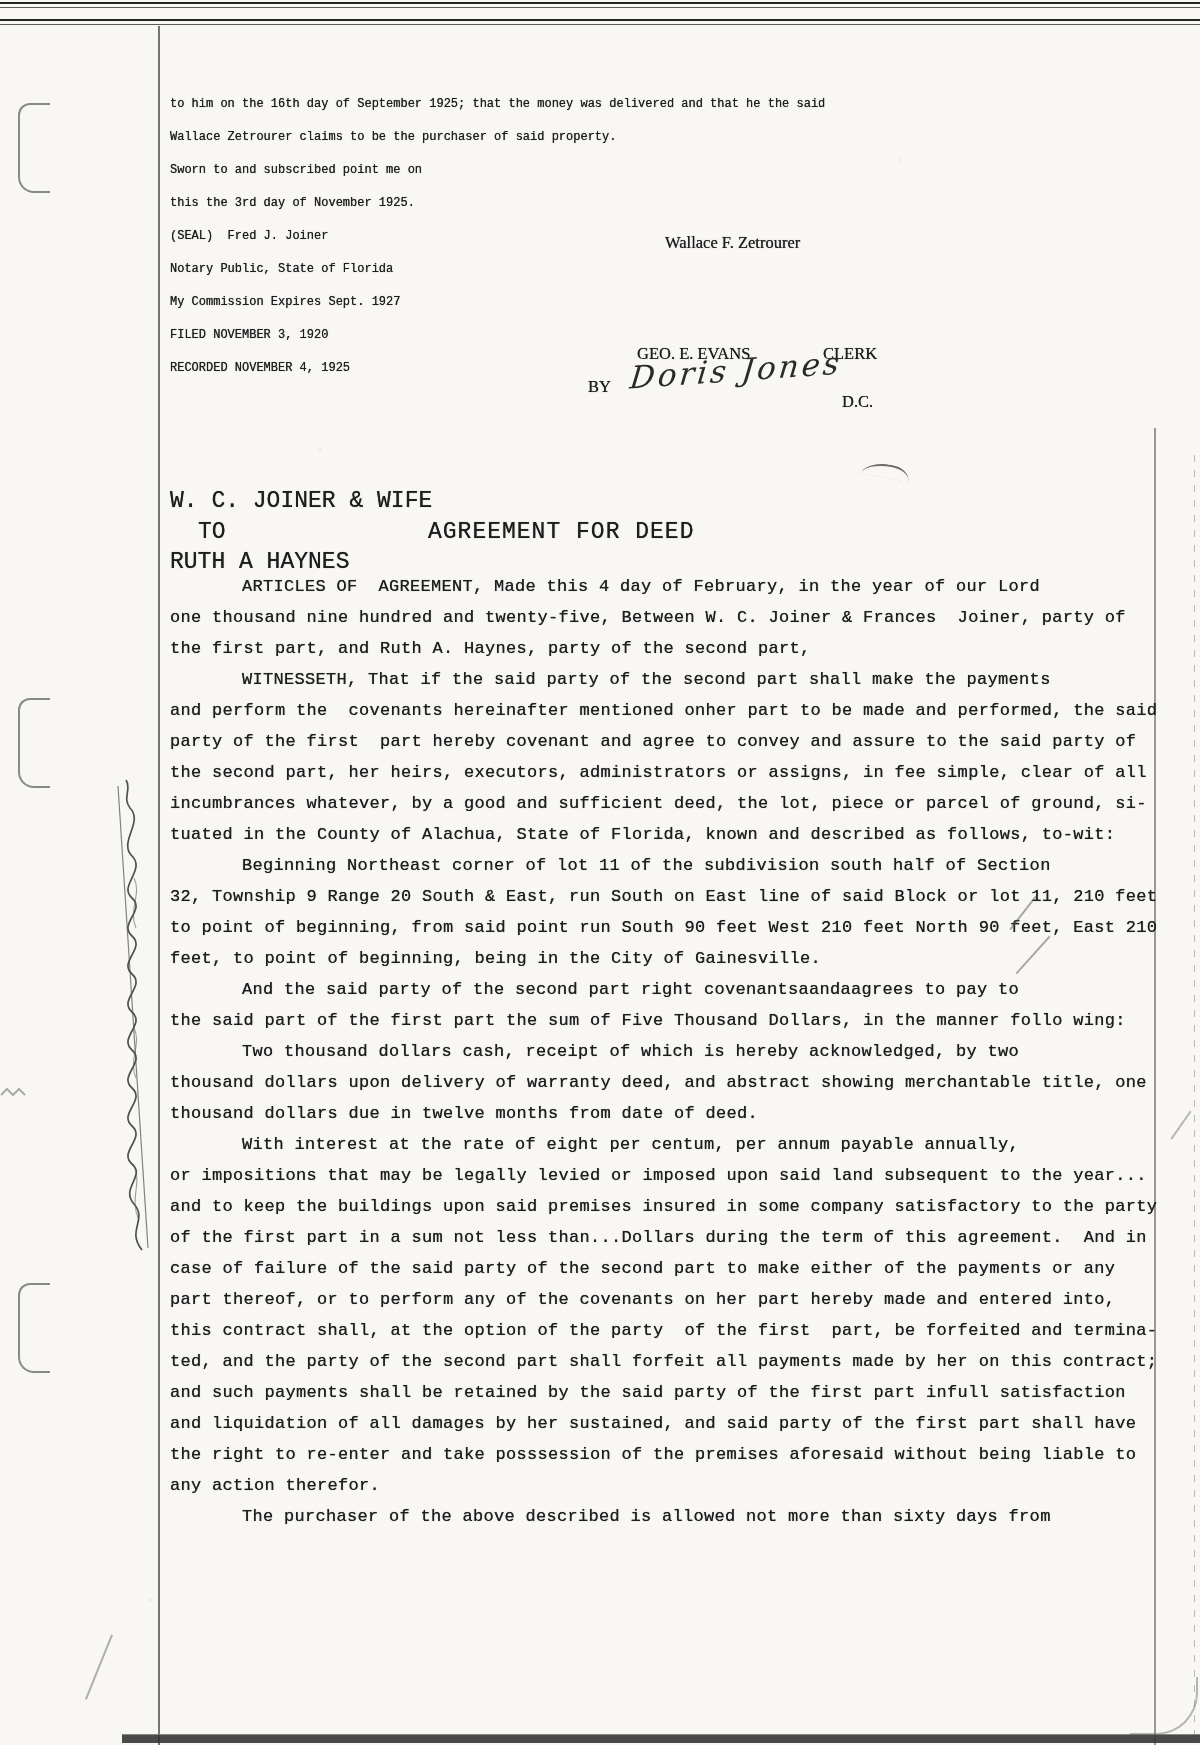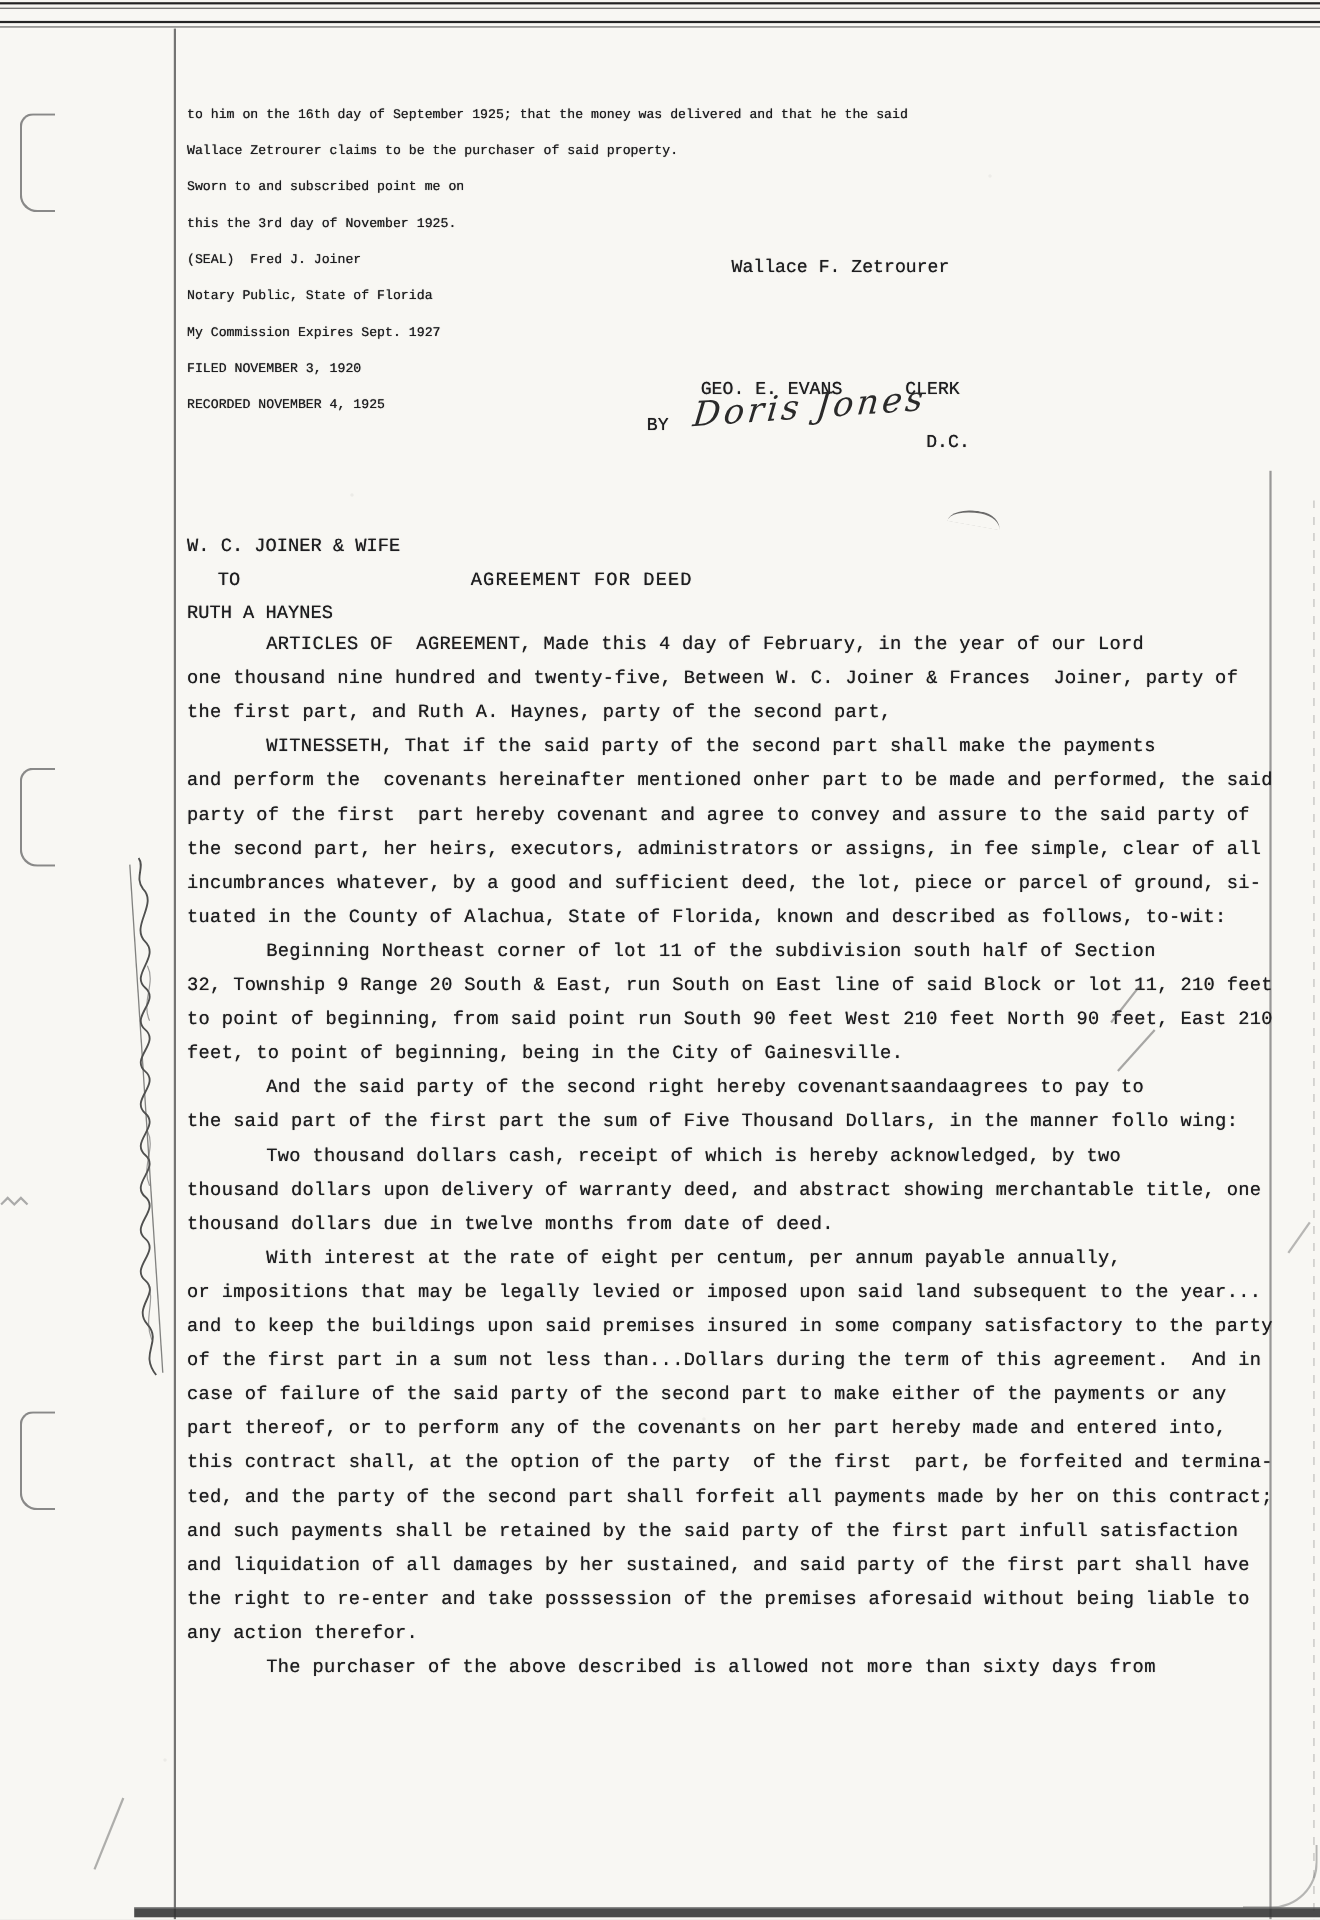--- a/index.html
+++ b/index.html
@@ -32,22 +32,22 @@
   
   .clip { position: absolute; left: 18px; width: 30px; height: 86px;
           border: 2.5px solid #6e6e6e; border-right: none;
           border-radius: 12px 0 0 16px; opacity: .8; background: transparent; }
   .clip1 { top: 103px; } .clip2 { top: 698px; } .clip3 { top: 1283px; }
   
   .line { white-space: pre; }
   .record { position: absolute; left: 170px; top: 88px; font-size: 12px; line-height: 33px;
             text-shadow: 0 0 .7px rgba(25,25,25,.85); }
   .overlay { position: absolute; font-size: 16.5px; white-space: pre;
-             text-shadow: 0 0 .7px rgba(25,25,25,.85); }
-  .heading { position: absolute; left: 170px; font-size: 17px;
+             text-shadow: 0 0 .7px rgba(25,25,25,.85); font-family: Liberation Serif, serif; }
+  .heading { position: absolute; left: 170px; font-size: 23px;
              text-shadow: 0 0 .7px rgba(25,25,25,.85); }
   .body-text { position: absolute; left: 170px; top: 571px; width: 1000px;
                font-size: 17px; line-height: 31px; letter-spacing: .3px;
                text-shadow: 0 0 .7px rgba(25,25,25,.85); }
   .body-text .line.indent { padding-left: 72px; }
   .to-line { left: 198px; }
   .signature { position: absolute; left: 630px; top: 352px;
                font-family: "DejaVu Serif", serif; font-style: italic;
                font-size: 31px; letter-spacing: 3px; color: #2a2a2a;
                transform: rotate(-4deg) skewX(-10deg); }
@@ -117,21 +117,21 @@
       <div class="line indent">WITNESSETH, That if the said party of the second part shall make the payments</div>
       <div class="line">and perform the  covenants hereinafter mentioned onher part to be made and performed, the said</div>
       <div class="line">party of the first  part hereby covenant and agree to convey and assure to the said party of</div>
       <div class="line">the second part, her heirs, executors, administrators or assigns, in fee simple, clear of all</div>
       <div class="line">incumbrances whatever, by a good and sufficient deed, the lot, piece or parcel of ground, si-</div>
       <div class="line">tuated in the County of Alachua, State of Florida, known and described as follows, to-wit:</div>
       <div class="line indent">Beginning Northeast corner of lot 11 of the subdivision south half of Section</div>
       <div class="line">32, Township 9 Range 20 South &amp; East, run South on East line of said Block or lot 11, 210 feet</div>
       <div class="line">to point of beginning, from said point run South 90 feet West 210 feet North 90 feet, East 210</div>
       <div class="line">feet, to point of beginning, being in the City of Gainesville.</div>
-      <div class="line indent">And the said party of the second right hereby covenantsaandaagrees to pay to</div>
+      <div class="line indent">And the said party of the second part right covenantsaandaagrees to pay to</div>
       <div class="line">the said part of the first part the sum of Five Thousand Dollars, in the manner follo wing:</div>
       <div class="line indent">Two thousand dollars cash, receipt of which is hereby acknowledged, by two</div>
       <div class="line">thousand dollars upon delivery of warranty deed, and abstract showing merchantable title, one</div>
       <div class="line">thousand dollars due in twelve months from date of deed.</div>
       <div class="line indent">With interest at the rate of eight per centum, per annum payable annually,</div>
       <div class="line">or impositions that may be legally levied or imposed upon said land subsequent to the year...</div>
       <div class="line">and to keep the buildings upon said premises insured in some company satisfactory to the party</div>
       <div class="line">of the first part in a sum not less than...Dollars during the term of this agreement.  And in</div>
       <div class="line">case of failure of the said party of the second part to make either of the payments or any</div>
       <div class="line">part thereof, or to perform any of the covenants on her part hereby made and entered into,</div>

